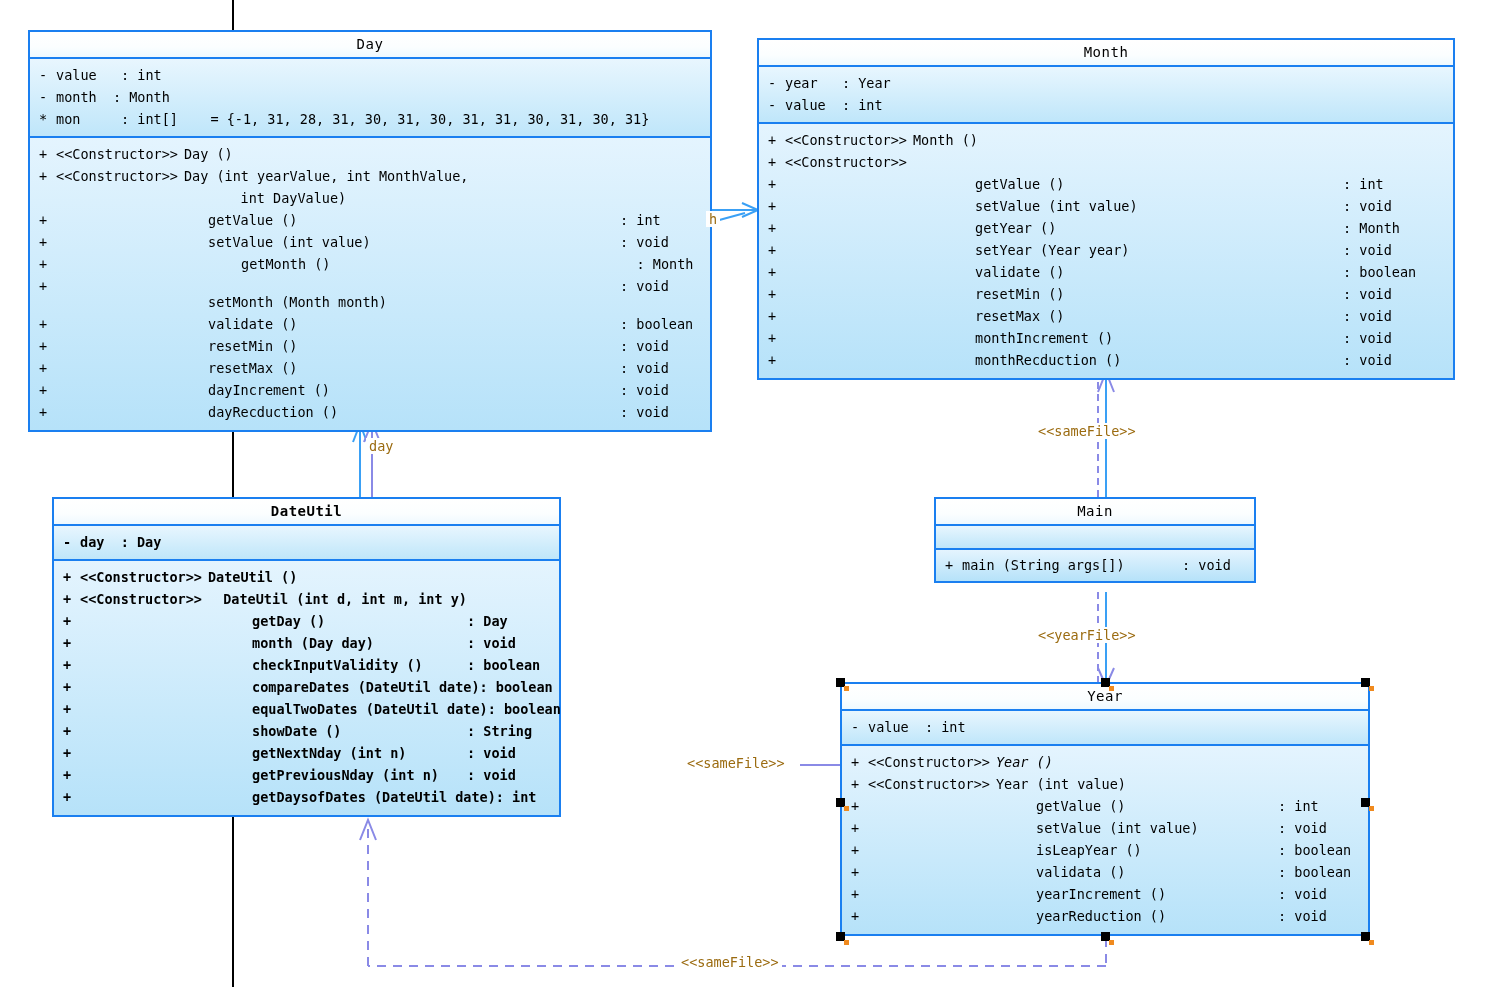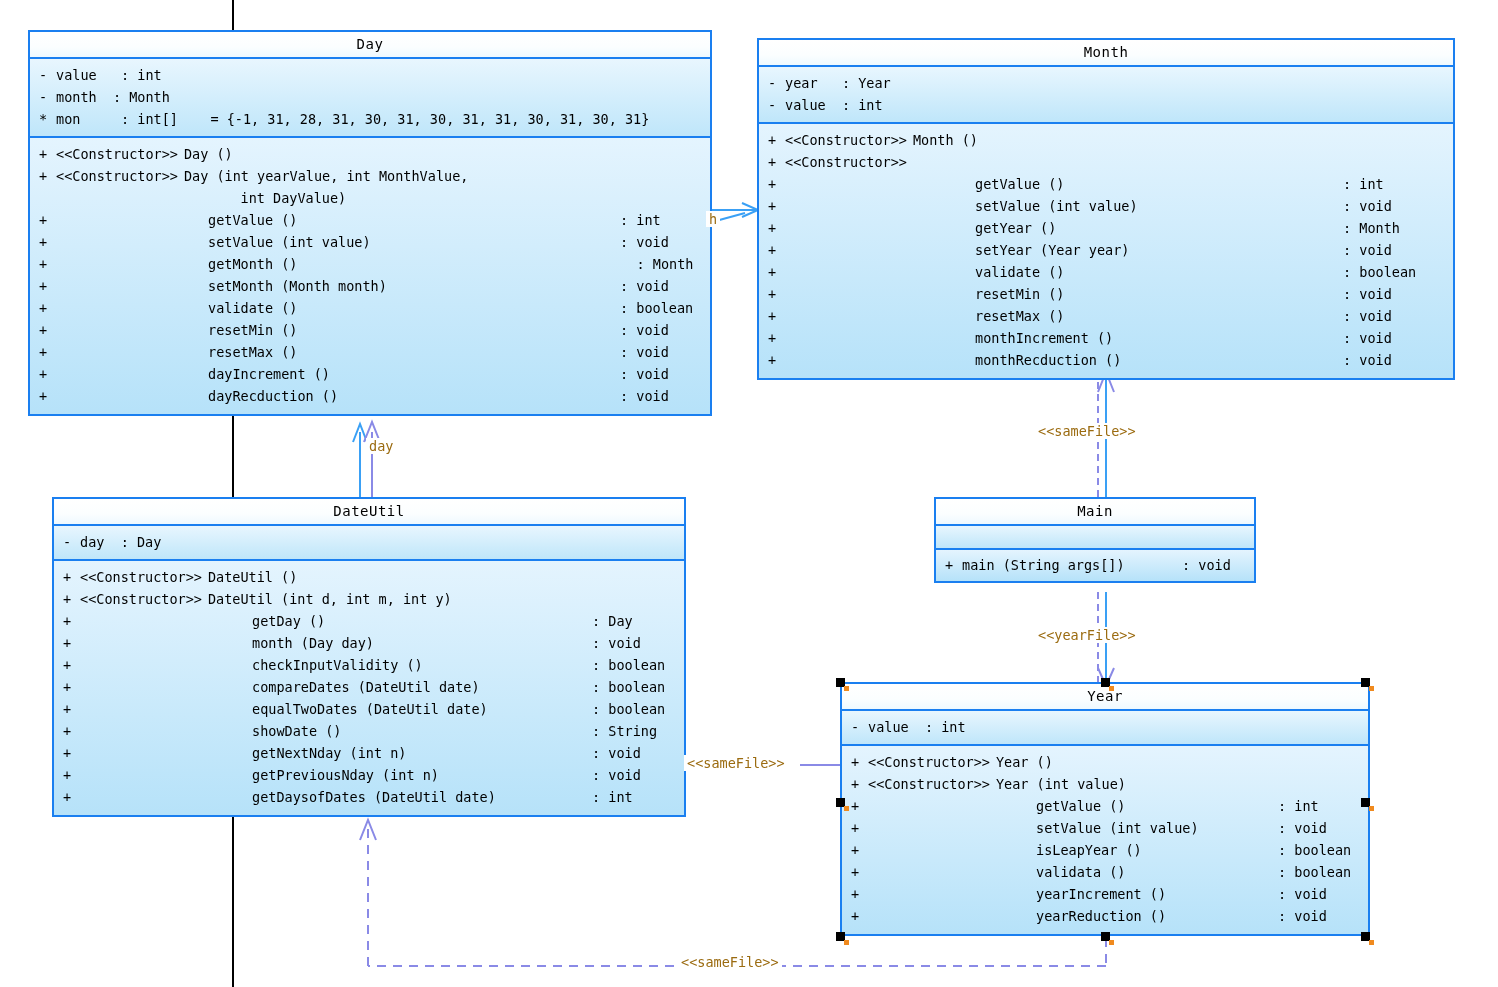--- a/index.html
+++ b/index.html
@@ -192,27 +192,27 @@
       </div>
       <div class="row">
         <span class="c-vis">+</span>
         <span class="c-stereo" style="width:146px;"></span>
         <span class="c-name" style="padding-left:6px;">setValue (int value)</span>
         <span class="c-type" style="width:90px;">: void</span>
       </div>
       <div class="row">
         <span class="c-vis">+</span>
         <span class="c-stereo" style="width:146px;"></span>
-        <span class="c-name" style="padding-left:6px;">getMonth ()</span>
+        <span class="c-name" style="padding-left:6px;margin-left:33px;">getMonth ()</span>
         <span class="c-type" style="width:90px;text-align:center;">: Month</span>
       </div>
       <div class="row">
         <span class="c-vis">+</span>
         <span class="c-stereo" style="width:146px;"></span>
-        <span class="c-name" style="padding-left:6px;">setMonth (Month month)</span>
+        <span class="c-name" style="padding-left:6px;margin-top:16px;">setMonth (Month month)</span>
         <span class="c-type" style="width:90px;">: void</span>
       </div>
       <div class="row">
         <span class="c-vis">+</span>
         <span class="c-stereo" style="width:146px;"></span>
         <span class="c-name" style="padding-left:6px;">validate ()</span>
         <span class="c-type" style="width:90px;">: boolean</span>
       </div>
       <div class="row">
         <span class="c-vis">+</span>
@@ -315,39 +315,39 @@
       </div>
       <div class="row">
         <span class="c-vis">+</span>
         <span class="c-stereo" style="width:190px;"></span>
         <span class="c-name">monthRecduction ()</span>
         <span class="c-type" style="width:110px;">: void</span>
       </div>
     </div>
   </div>
 
-  <div class="uml-class" style="left:52px; top:497px; width:634px;">
+  <div class="uml-class" style="left:52px; top:497px; width:509px;font-weight:bold;">
     <div class="uml-title">DateUtil</div>
     <div class="uml-attrs">
       <div class="row">
         <span class="c-vis">-</span>
         <span class="c-name">day  : Day</span>
       </div>
     </div>
     <div class="uml-ops">
       <div class="row">
         <span class="c-vis">+</span>
         <span class="c-stereo">&lt;&lt;Constructor&gt;&gt;</span>
         <span class="c-name" style="padding-left:6px;">DateUtil ()</span>
         <span class="c-type" style="width:92px;"></span>
       </div>
       <div class="row">
         <span class="c-vis">+</span>
         <span class="c-stereo">&lt;&lt;Constructor&gt;&gt;</span>
-        <span class="c-name" style="padding-left:6px;">DateUtil (int d, int m, int y)</span>
+        <span class="c-name" style="padding-left:6px;text-align:right;">DateUtil (int d, int m, int y)</span>
         <span class="c-type" style="width:92px;"></span>
       </div>
       <div class="row">
         <span class="c-vis">+</span>
         <span class="c-stereo" style="width:172px;"></span>
         <span class="c-name">getDay ()</span>
         <span class="c-type" style="width:92px;">: Day</span>
       </div>
       <div class="row">
         <span class="c-vis">+</span>
@@ -417,21 +417,21 @@
     <div class="uml-attrs">
       <div class="row">
         <span class="c-vis">-</span>
         <span class="c-name">value  : int</span>
       </div>
     </div>
     <div class="uml-ops">
       <div class="row">
         <span class="c-vis">+</span>
         <span class="c-stereo">&lt;&lt;Constructor&gt;&gt;</span>
-        <span class="c-name" style="padding-left:6px;">Year ()</span>
+        <span class="c-name" style="padding-left:6px;font-style:italic;">Year ()</span>
         <span class="c-type" style="width:90px;"></span>
       </div>
       <div class="row">
         <span class="c-vis">+</span>
         <span class="c-stereo">&lt;&lt;Constructor&gt;&gt;</span>
         <span class="c-name" style="padding-left:6px;">Year (int value)</span>
         <span class="c-type" style="width:90px;"></span>
       </div>
       <div class="row">
         <span class="c-vis">+</span>

